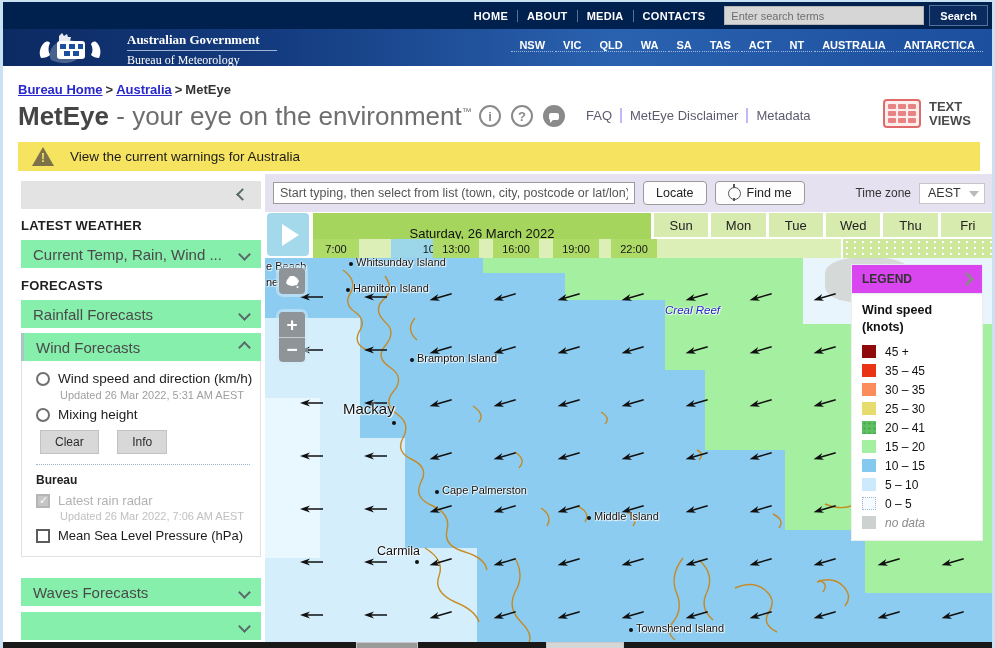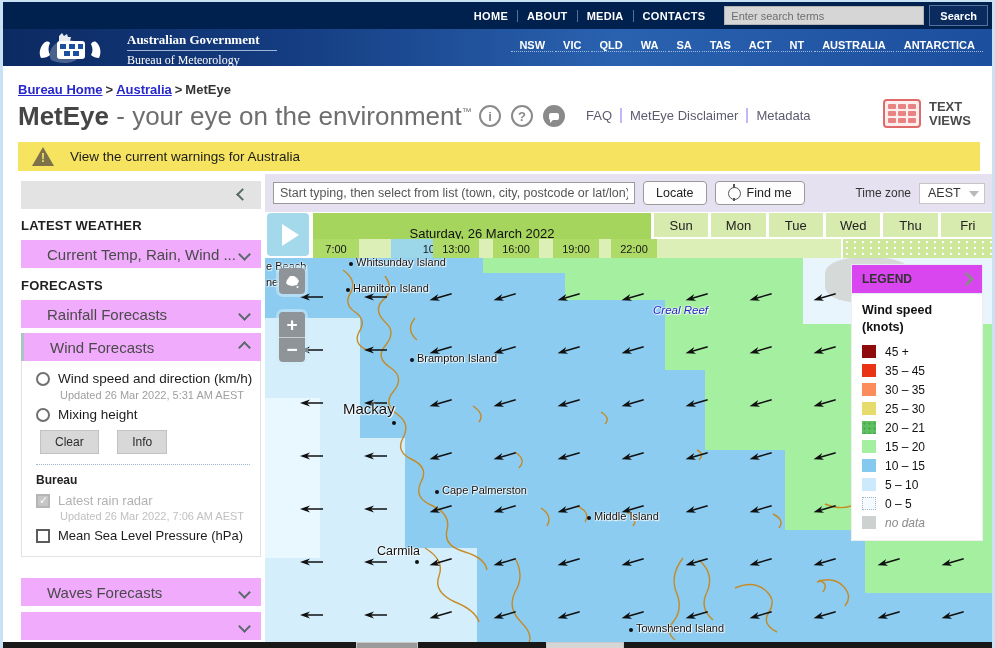--- a/index.html
+++ b/index.html
@@ -64,21 +64,21 @@
 
   
   .sidebar { left:0; top:172px; width:262px; height:468px; background:#fff; }
   .collapse-strip { position:absolute; left:18px; top:7px; width:240px; height:28px; background:#e3e3e3; cursor:pointer; }
   .chev { display:inline-block; width:9px; height:9px; border-right:2px solid #5a6a6a; border-bottom:2px solid #5a6a6a; }
   .chev.down { transform:rotate(45deg); }
   .chev.up { transform:rotate(-135deg); }
   .chev.left { transform:rotate(135deg); }
   .collapse-strip .chev { position:absolute; right:14px; top:9px; }
   .sideheading { position:absolute; left:18px; font-size:13px; font-weight:bold; color:#1f1f1f; letter-spacing:.2px; }
-  .accordion { position:absolute; left:18px; width:240px; height:28px; background:#f0abfc; color:#4a4a4a; font-size:15px; display:flex; align-items:center; padding-left:26px; cursor:pointer; }
+  .accordion { position:absolute; left:18px; width:240px; height:28px; background:#86efac; color:#4a4a4a; font-size:15px; display:flex; align-items:center; padding-left:12px; cursor:pointer; }
   .accordion .chev { position:absolute; right:12px; }
   .accordion.open { border-left:3px solid #a8c6c4; }
   .windpanel { position:absolute; left:18px; top:187px; width:240px; height:196px; background:#fff; border:1px solid #e2e2e2; border-top:none; padding:10px 0 0 14px; }
   .optrow { display:flex; align-items:flex-start; margin-bottom:6px; cursor:pointer; }
   .radio { width:14px; height:14px; border:2px solid #707070; border-radius:50%; margin-right:8px; flex:0 0 auto; background:#fff; position:relative; top:1px; }
   .optrow.on .radio { border-color:#2476c8; }
   .optrow.on .radio::after { content:""; position:absolute; left:2px; top:2px; width:6px; height:6px; background:#1a6fc9; border-radius:50%; }
   .optlabel { font-size:13.5px; color:#1c1c1c; }
   .optnote { font-size:11px; color:#9f9f9f; margin:-3px 0 6px 24px; }
   .optnote:empty { display:none; margin:0; }
@@ -710,21 +710,21 @@
       </div>
 
     <div>
 
     <span class="maplabel town" style="left: 1px; top: 2px;">e Beach</span>
         <span class="maplabel town" style="left: 1px; top: 18px;">ne</span>
         <span class="maplabel dot" style="left: 84px; top: 4px;"></span>
         <span class="maplabel island" style="left: 91px; top: -2px;">Whitsunday Island</span>
         <span class="maplabel dot" style="left: 81px; top: 30px;"></span>
         <span class="maplabel island" style="left: 88px; top: 24px;">Hamilton Island</span>
-        <span class="maplabel reef" style="left: 348px; top: 46px; padding-left: 40px;">Creal Reef</span>
+        <span class="maplabel reef" style="left: 360px; top: 46px; padding-left: 40px;">Creal Reef</span>
         <span class="maplabel dot" style="left: 145px; top: 100px;"></span>
         <span class="maplabel island" style="left: 152px; top: 94px;">Brampton Island</span>
         <span class="maplabel city" style="left: 78px; top: 142px;">Mackay</span>
         <span class="maplabel dot" style="left: 127px; top: 163px;"></span>
         <span class="maplabel dot" style="left: 170px; top: 232px;"></span>
         <span class="maplabel island" style="left: 177px; top: 226px;">Cape Palmerston</span>
         <span class="maplabel dot" style="left: 322px; top: 258px;"></span>
         <span class="maplabel island" style="left: 329px; top: 252px;">Middle Island</span>
         <span class="maplabel town2" style="left: 112px; top: 286px;">Carmila</span>
         <span class="maplabel dot" style="left: 150px; top: 302px;"></span>
@@ -767,21 +767,21 @@
               <span class="leglabel">30 – 35</span>
             </div>
 
             <div class="legrow">
               <span class="sw" style="background-color: rgb(229, 220, 109);"></span>
               <span class="leglabel">25 – 30</span>
             </div>
 
             <div class="legrow">
               <span class="sw texture" style="background-color: rgb(95, 191, 99);"></span>
-              <span class="leglabel">20 – 21</span>
+              <span class="leglabel">20 – 41</span>
             </div>
 
             <div class="legrow">
               <span class="sw" style="background-color: rgb(165, 240, 160);"></span>
               <span class="leglabel">15 – 20</span>
             </div>
 
             <div class="legrow">
               <span class="sw" style="background-color: rgb(133, 201, 239);"></span>
               <span class="leglabel">10 – 15</span>

